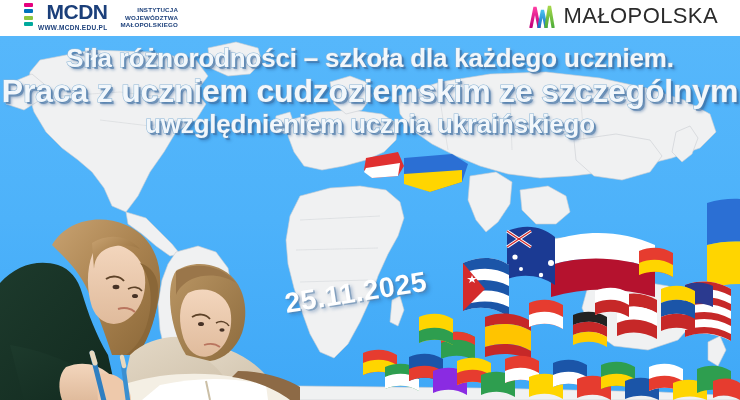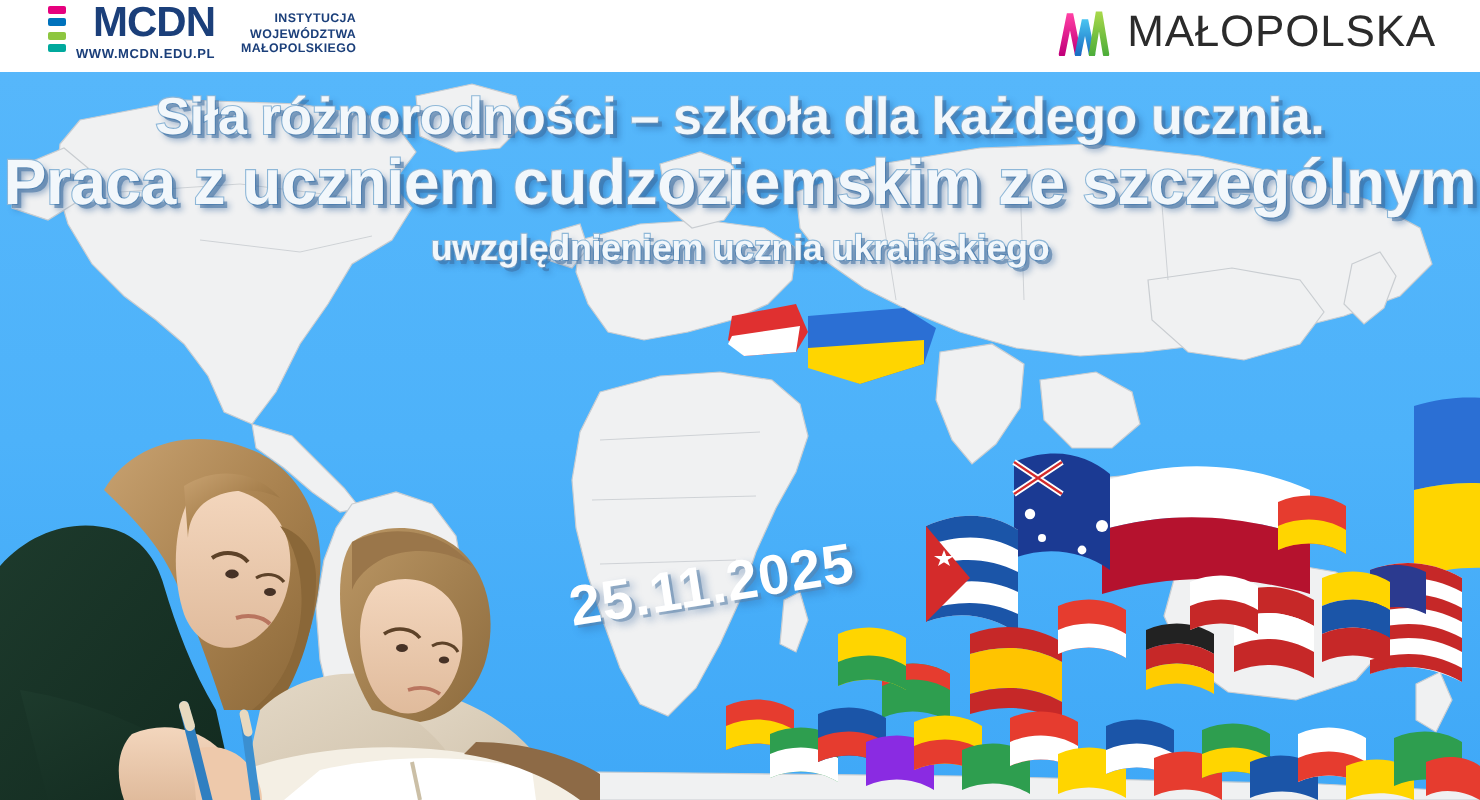--- a/index.html
+++ b/index.html
@@ -80,21 +80,21 @@
     color:#f2f7fb;
     letter-spacing:-0.2px;
     -webkit-text-stroke:1.1px #8fb8d8;
     paint-order:stroke fill;
     text-shadow:
       2px 2px 0 rgba(60,110,160,.55),
       3px 3px 3px rgba(40,90,150,.45);
   }
   .title-line.l1 { font-size:26px; }
   .title-line.l2 { font-size:32px; }
-  .title-line.l3 { font-size:18px; }
+  .title-line.l3 { font-size:26px; }
 
   
   .date-text {
     position:absolute; left:285px; top:288px;
     font-size:28px; font-weight:700;
     color:#ffffff;
     transform:rotate(-9deg);
     transform-origin:left center;
     letter-spacing:0.5px;
     text-shadow:
@@ -449,21 +449,21 @@
       <path d="M92,148 L104,196" stroke="#2f7fc1" stroke-width="5" stroke-linecap="round"></path>
       <path d="M92,148 L95,158" stroke="#e8d9bf" stroke-width="5" stroke-linecap="round"></path>
       <path d="M122,152 L128,196" stroke="#3b8fd0" stroke-width="4.5" stroke-linecap="round"></path>
       <path d="M122,152 L124,161" stroke="#e8d9bf" stroke-width="4.5" stroke-linecap="round"></path>
     </svg>
   </div>
 
   <div class="date-text">25.11.2025</div>
 
   <div class="title-block">
-    <div class="title-line l1">Siła różnorodności – szkoła dla każdego ucznia.</div>
+    <div class="title-line l1">Siła różnorodności – szkoła dla każdego uczniem.</div>
     <div class="title-line l2">Praca z uczniem cudzoziemskim ze szczególnym</div>
     <div class="title-line l3">uwzględnieniem ucznia ukraińskiego</div>
   </div>
 
   <div class="header-band">
 
     <div class="mcdn-logo">
       <span class="mcdn-bars">
         <i></i>
           <i></i>

